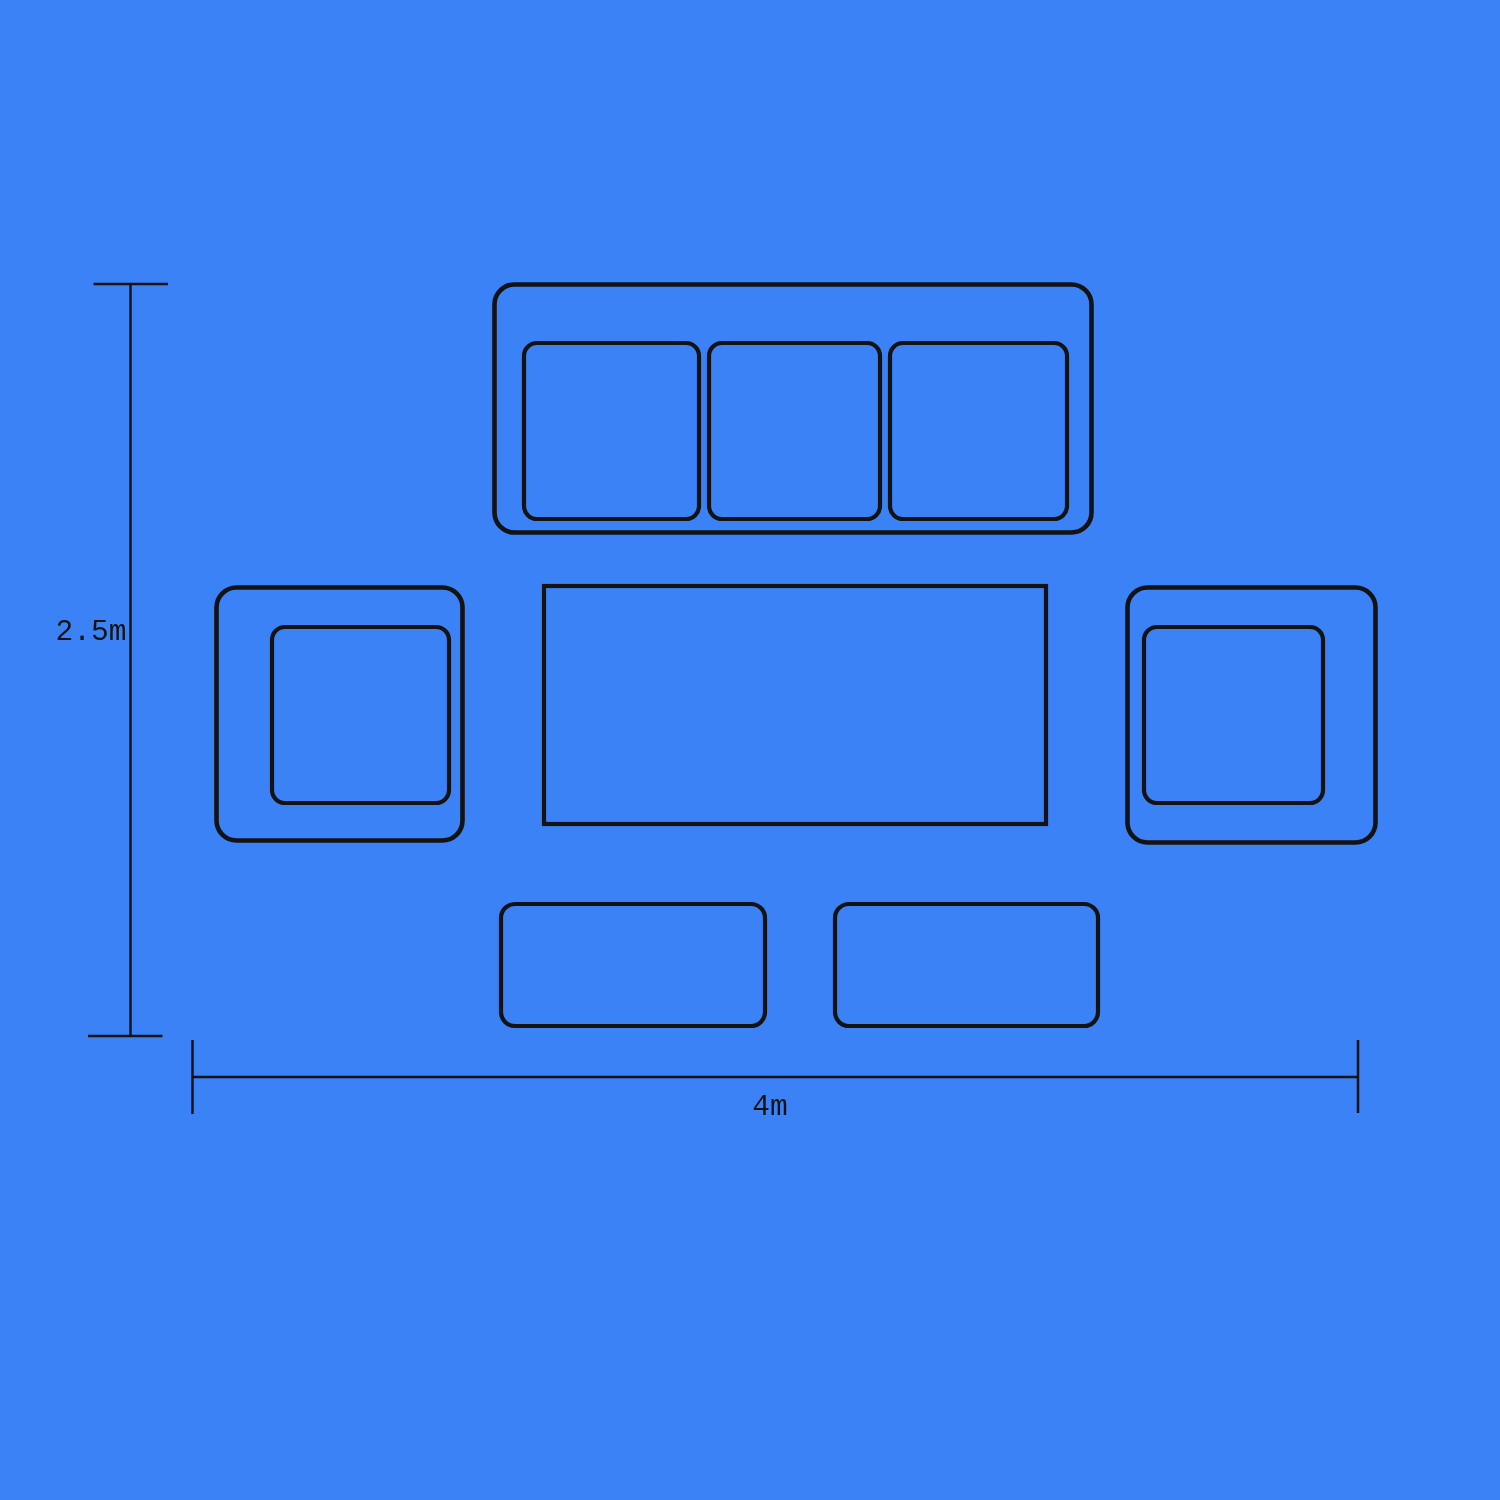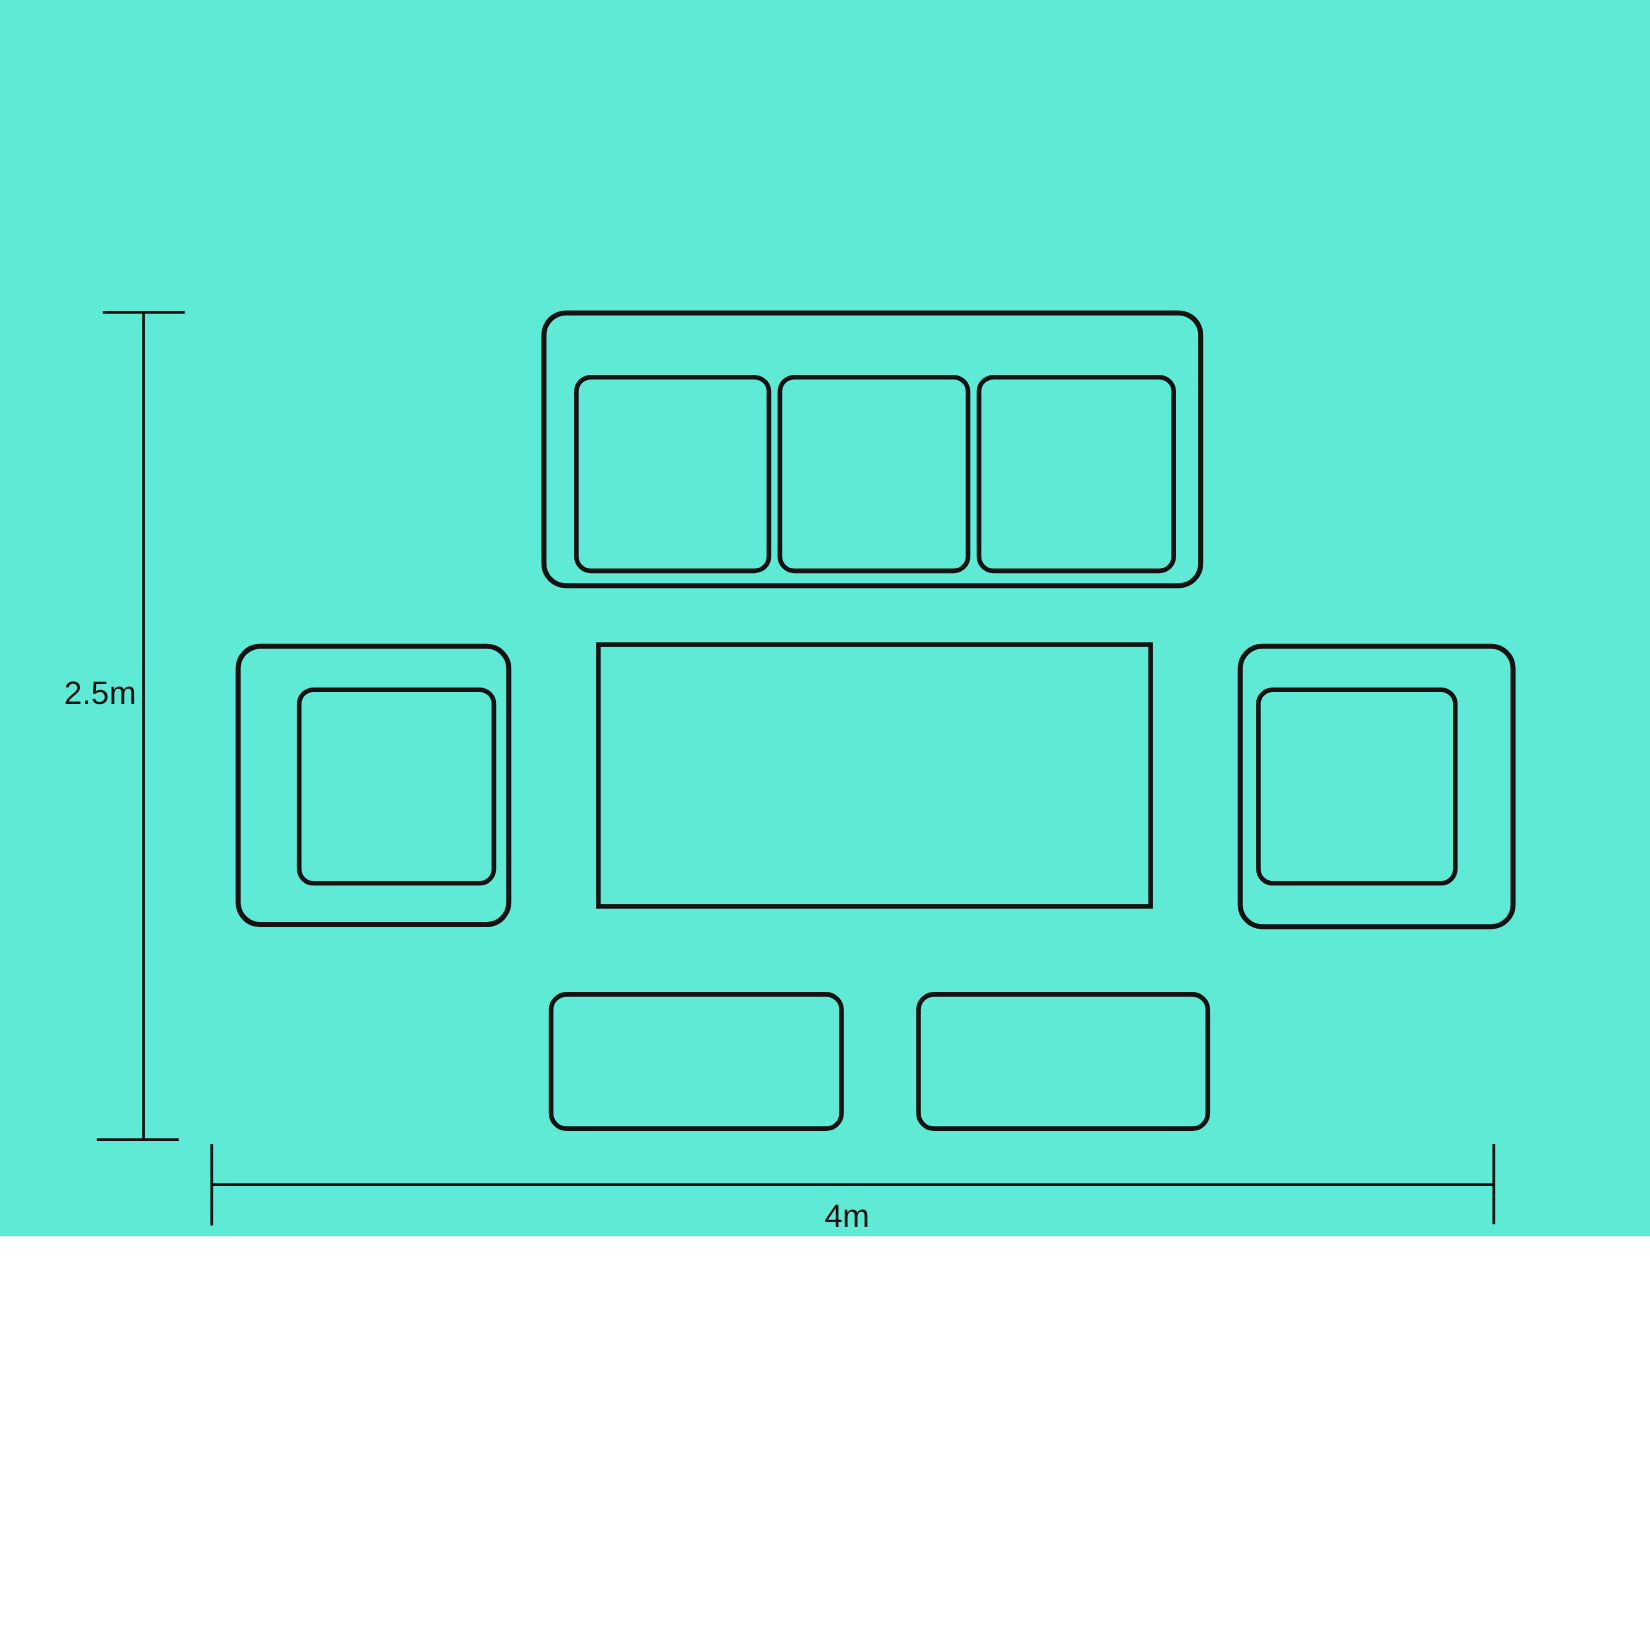--- a/index.html
+++ b/index.html
@@ -1,18 +1,18 @@
 <!DOCTYPE html>
 <html><head>
 <meta charset="utf-8">
 <title>Furniture set dimensions</title>
 <style>
   html,body{margin:0;padding:0;background:#ffffff;}
-  .page{width:1500px;height:1124px;position:relative;background:#5eead4;
-    font-family:Liberation Sans, sans-serif;}
+  .page{width:1500px;height:1500px;position:relative;background:#3b82f6;
+    font-family:Liberation Mono, monospace;}
   svg{position:absolute;top:0;left:0;}
 </style>
 </head>
 <body>
 <div class="page">
 <svg width="1500" height="1500" viewBox="0 0 1500 1500">
 
   <g fill="none" stroke="#131313">
 
     <rect x="494.5" y="284.5" width="597" height="248" rx="20" stroke-width="4.6"></rect>

